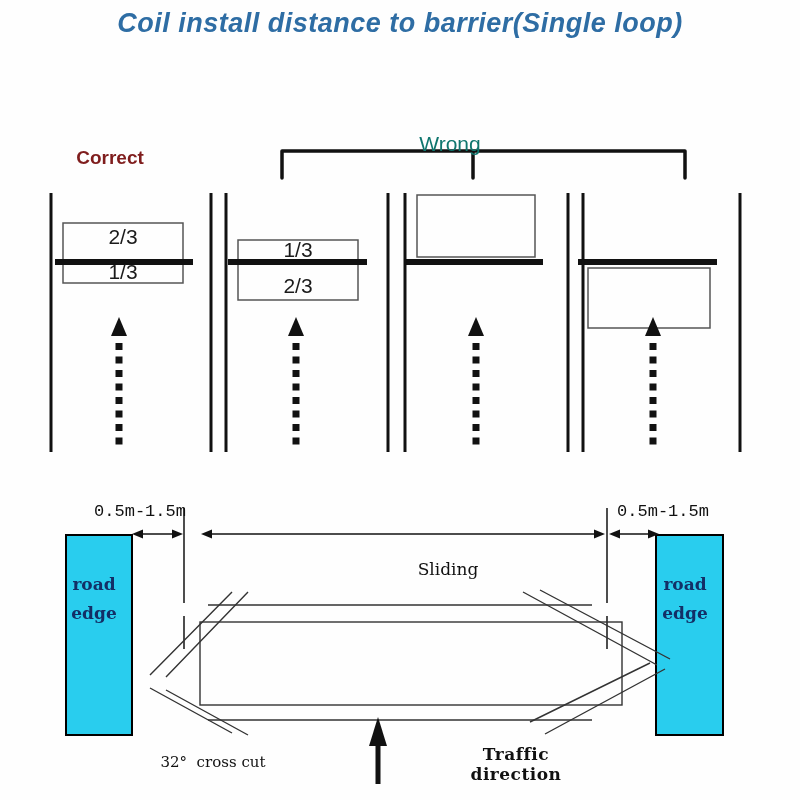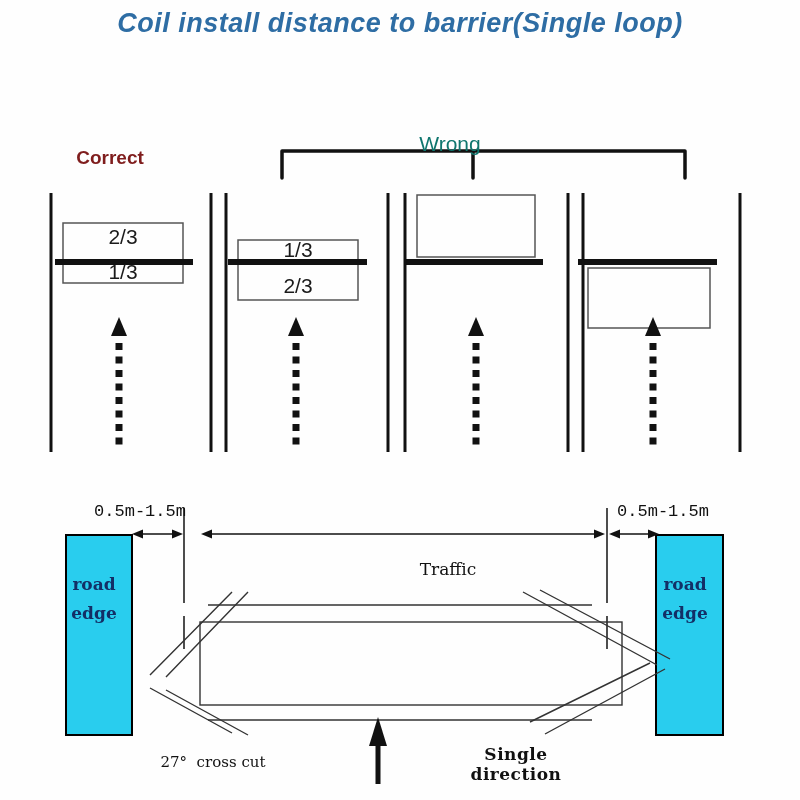--- a/index.html
+++ b/index.html
@@ -111,27 +111,27 @@
   <div class="abs correct">Correct</div>
 
   <div class="abs fraction frac-l1-top">2/3</div>
   <div class="abs fraction frac-l1-bot">1/3</div>
   <div class="abs fraction frac-l2-top">1/3</div>
   <div class="abs fraction frac-l2-bot">2/3</div>
 
   <div class="abs serif dim-label dim-left">0.5m-1.5m</div>
   <div class="abs serif dim-label dim-right">0.5m-1.5m</div>
 
-  <div class="abs serif sliding">Traffic</div>
+  <div class="abs serif sliding">Sliding</div>
 
   <div class="abs serif roadedge roadedge-left">
     <div>road</div>
     <div>edge</div>
   </div>
   <div class="abs serif roadedge roadedge-right">
     <div>road</div>
     <div>edge</div>
   </div>
 
-  <div class="abs serif traffic">Single direction</div>
-  <div class="abs serif crosscut">27°  cross cut</div>
+  <div class="abs serif traffic">Traffic direction</div>
+  <div class="abs serif crosscut">32°  cross cut</div>
 
 </div>
 
 </body></html>

